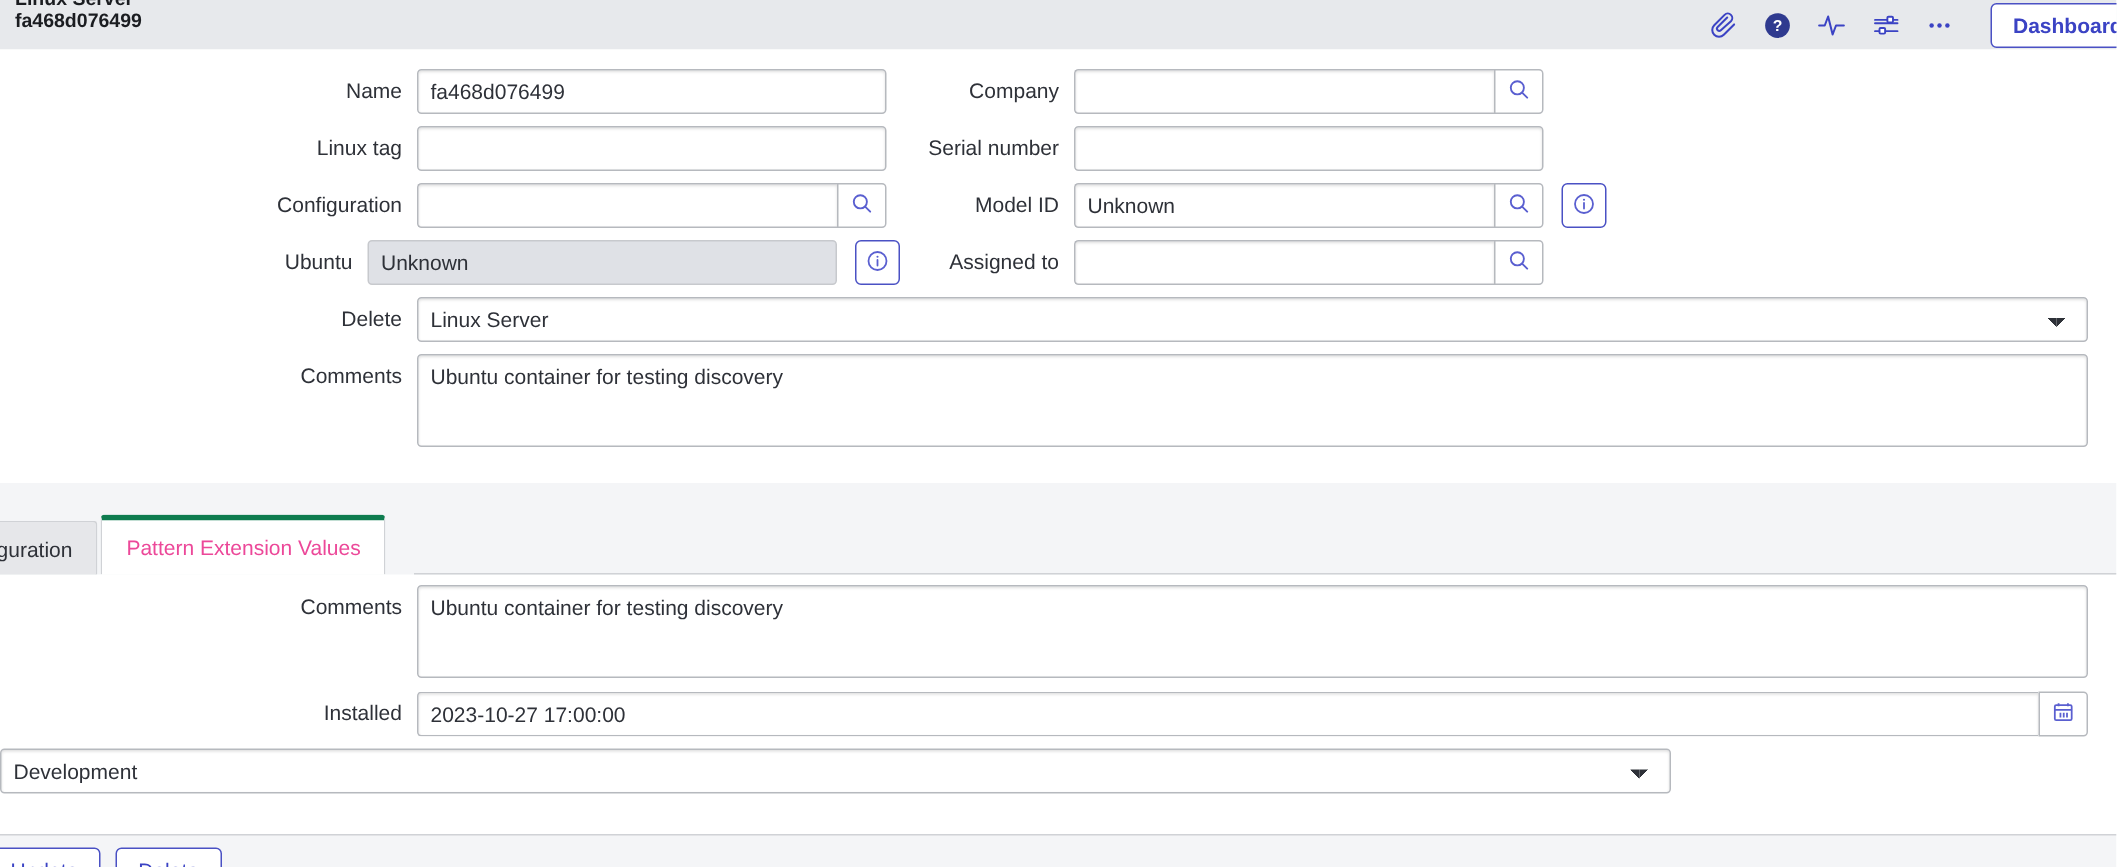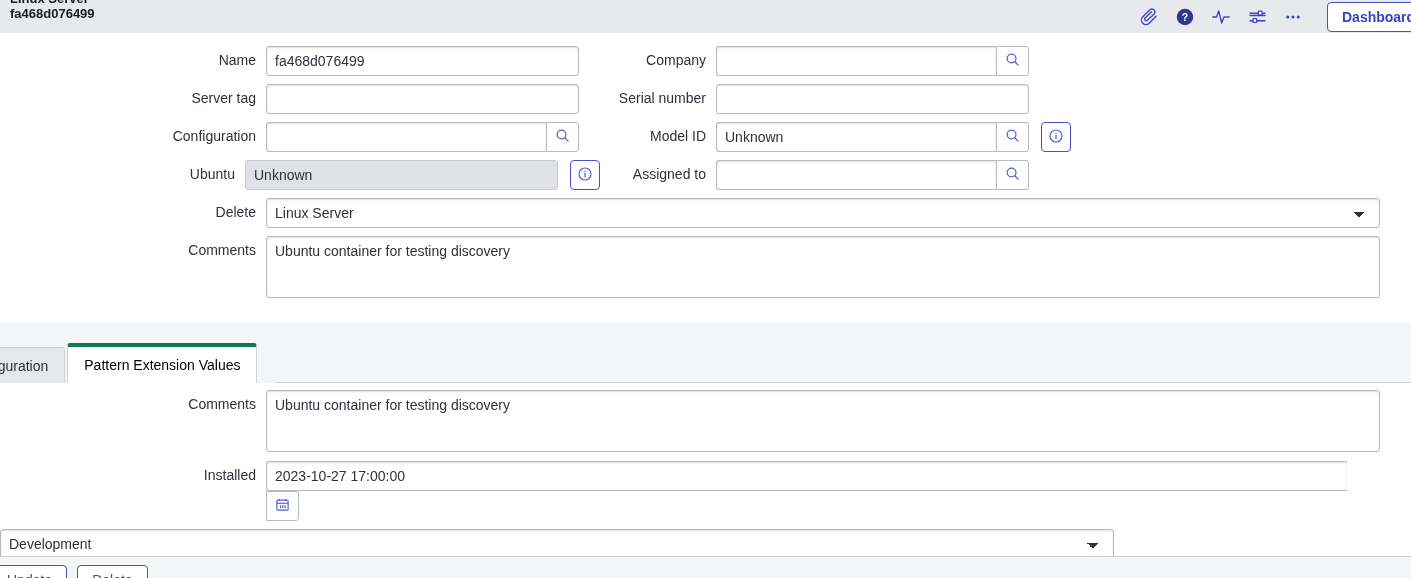--- a/index.html
+++ b/index.html
@@ -107,21 +107,21 @@
 
   .field-label {
     font-size: 14px;
     color: #2e3138;
     text-align: right;
     padding-top: 6px;
     white-space: nowrap;
     box-sizing: border-box;
     padding-right: 10px;
   }
-  .lbl-left  { width: 266px; }
+  .lbl-left  { width: 266px; margin-left: 12px; }
   .lbl-right { width: 116px; }
 
   .control {
     display: flex;
     align-items: stretch;
   }
 
   .inp {
     box-sizing: border-box;
     height: 30px;
@@ -234,21 +234,21 @@
     border: 1px solid #d0d2d6;
     border-bottom: none;
     border-top-left-radius: 3px;
     border-top-right-radius: 3px;
     background: #e6e7ea;
     color: #2e3138;
     margin-right: 2px;
   }
   .tab.active {
     background: #ffffff;
-    color: #000000;
+    color: #ec4899;
     border-top: 4px solid #0e7c4f;
     height: 40px;
     font-weight: normal;
   }
   .tab-underline {
     position: absolute;
     left: 276px;
     bottom: 0;
     width: 1135px;
     height: 1px;
@@ -256,21 +256,21 @@
   }
 
   .tab-panel {
     position: absolute;
     left: 0;
     top: 390px;
     width: 1411px;
   }
 
   
-  .date-group { display: flex; flex-direction: column; }
+  .date-group { display: flex; }
   .date-group .inp {
     border-top-right-radius: 0;
     border-bottom-right-radius: 0;
     border-right: none;
   }
 
   
   .footer-band {
     position: absolute;
     left: 0;
@@ -385,21 +385,21 @@
                 <line x1="15.6" y1="15.6" x2="21" y2="21"></line>
             </svg>
           </span>
         </button>
       </div>
     </div>
   </div>
 
   <div class="field-row">
     <div class="col-left">
-      <div class="field-label lbl-left">Server tag</div>
+      <div class="field-label lbl-left">Linux tag</div>
       <div class="control">
         <input class="inp w-name" type="text" value="" style="">
       </div>
     </div>
     <div class="col-right">
       <div class="field-label lbl-right">Serial number</div>
       <div class="control">
         <input class="inp w-right" type="text" value="" style="">
       </div>
     </div>

